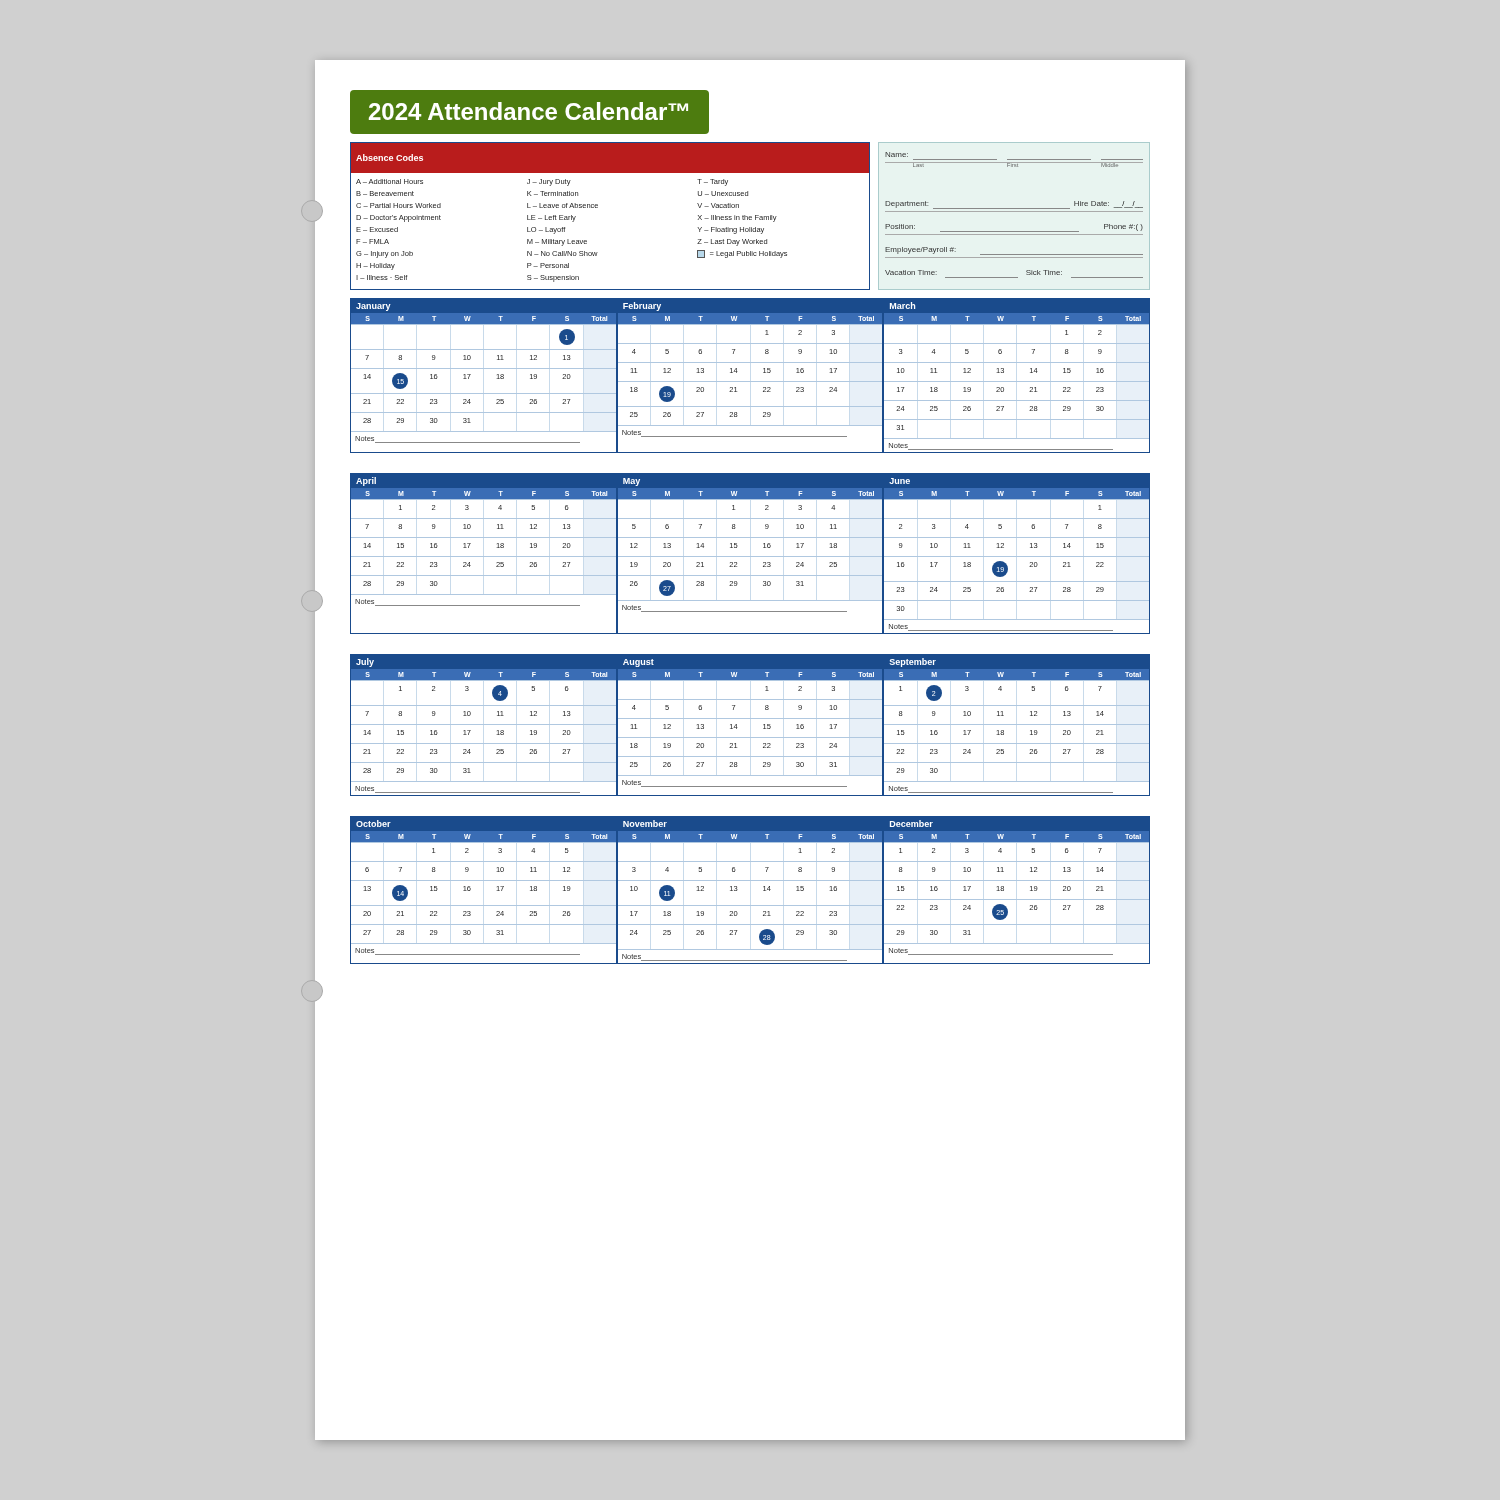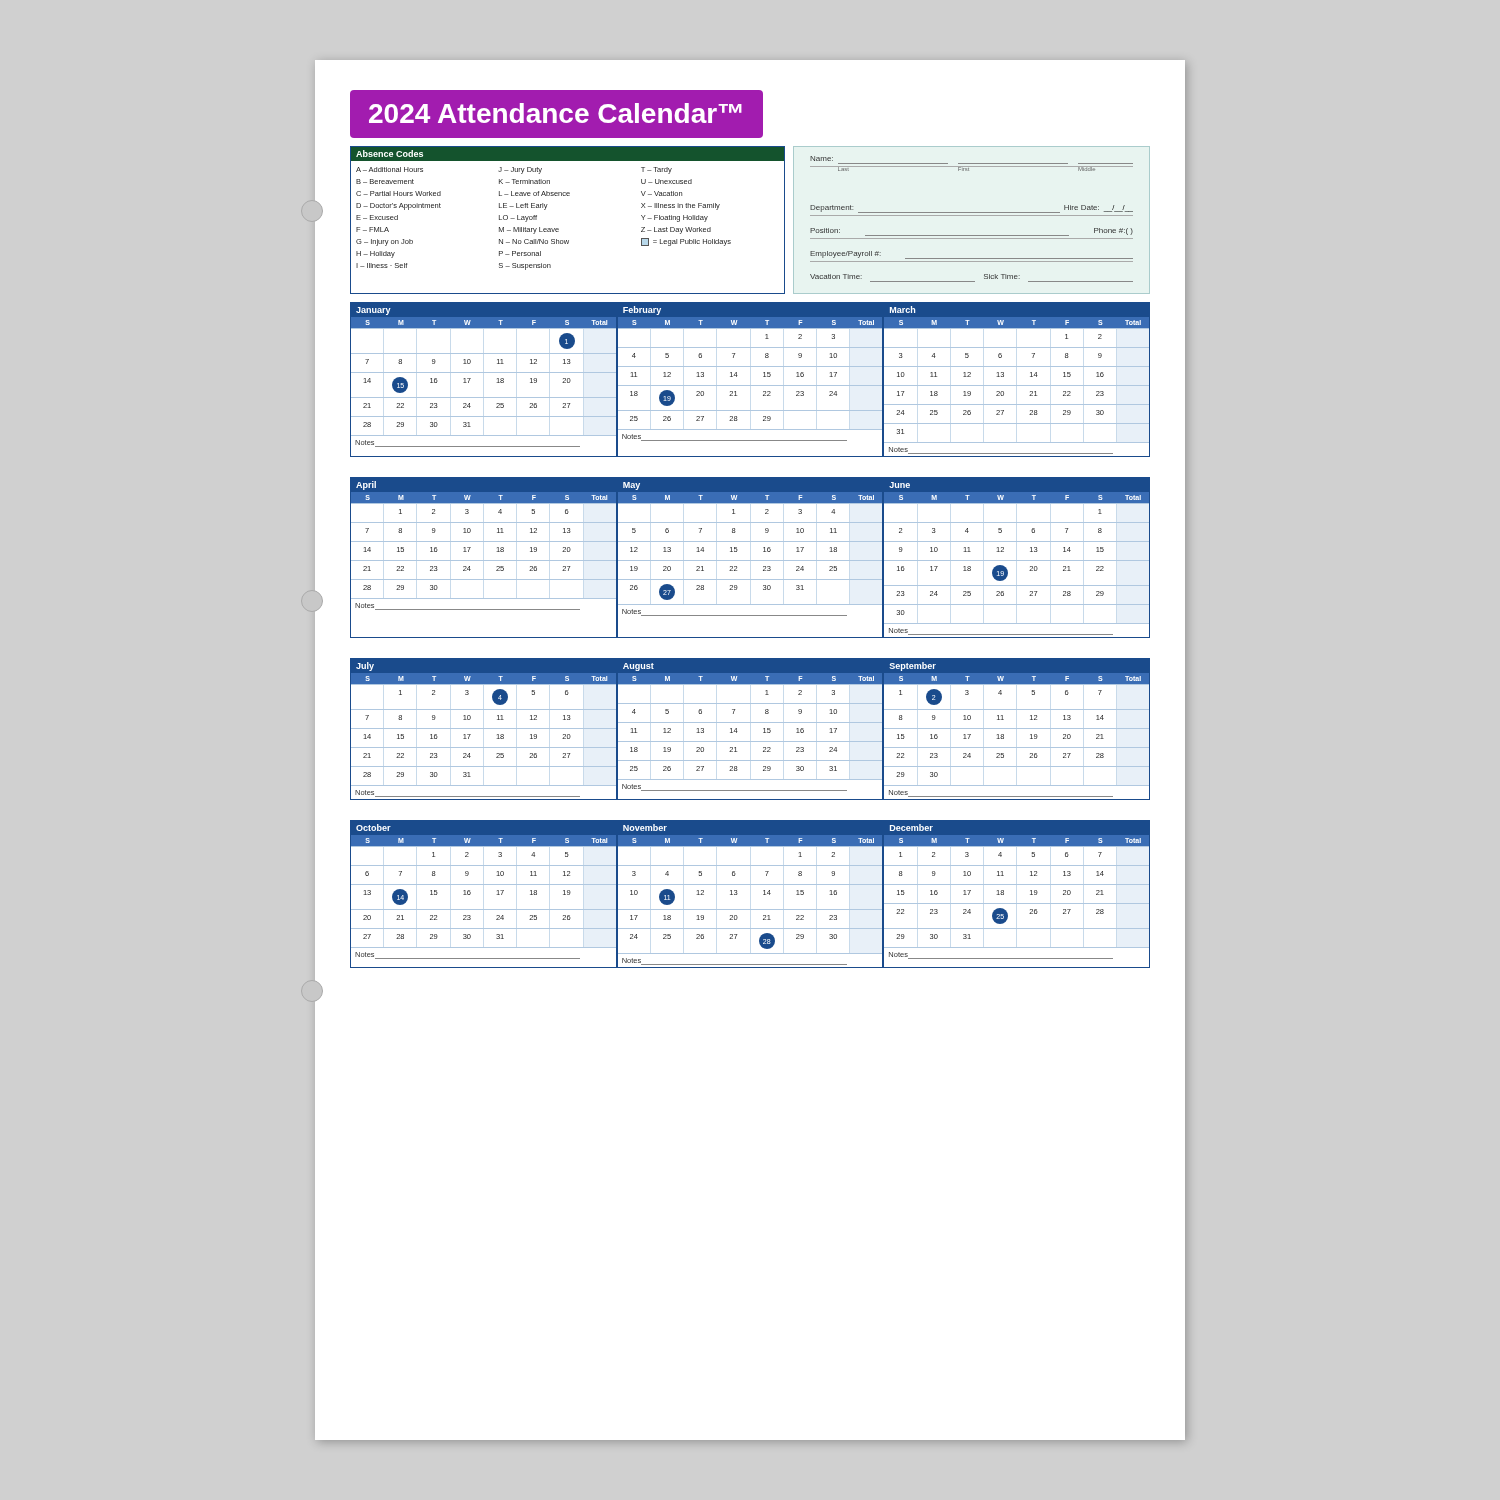--- a/index.html
+++ b/index.html
@@ -28,63 +28,63 @@
       border-radius: 50%;
       background: #c8c8c8;
       border: 1px solid #aaa;
     }
     .hole-1 { top: 140px; }
     .hole-2 { top: 530px; }
     .hole-3 { top: 920px; }
 
     
     .main-title {
-      background: #a21caf;
+      background: #4d7c0f;
       color: white;
-      font-size: 28px;
+      font-size: 24px;
       font-weight: bold;
       padding: 8px 18px;
       border-radius: 4px;
       display: inline-block;
       margin-bottom: 8px;
     }
 
     
     .absence-section {
       display: flex;
       gap: 8px;
       margin-bottom: 8px;
     }
     .codes-box {
       border: 1.5px solid #1a4b8c;
       flex: 1;
     }
     .codes-header {
-      background: #14532d;
+      background: #b91c1c;
       color: white;
       font-size: 9px;
       font-weight: bold;
-      padding: 2px 5px;
+      padding: 10px 5px;
     }
     .codes-content {
       display: flex;
       gap: 4px;
       padding: 3px 5px;
     }
     .codes-col {
       font-size: 7.5px;
       color: #222;
       line-height: 1.6;
       flex: 1;
     }
     .info-box {
       border: 1.5px solid #aacccc;
       background: #e8f4f0;
-      width: 357px;
-      padding: 5px 16px;
+      width: 272px;
+      padding: 5px 6px;
       font-size: 8px;
     }
     .info-line {
       display: flex;
       align-items: center;
       margin-bottom: 4px;
       gap: 4px;
       border-bottom: 1px solid #aaa;
       padding-bottom: 2px;
     }

